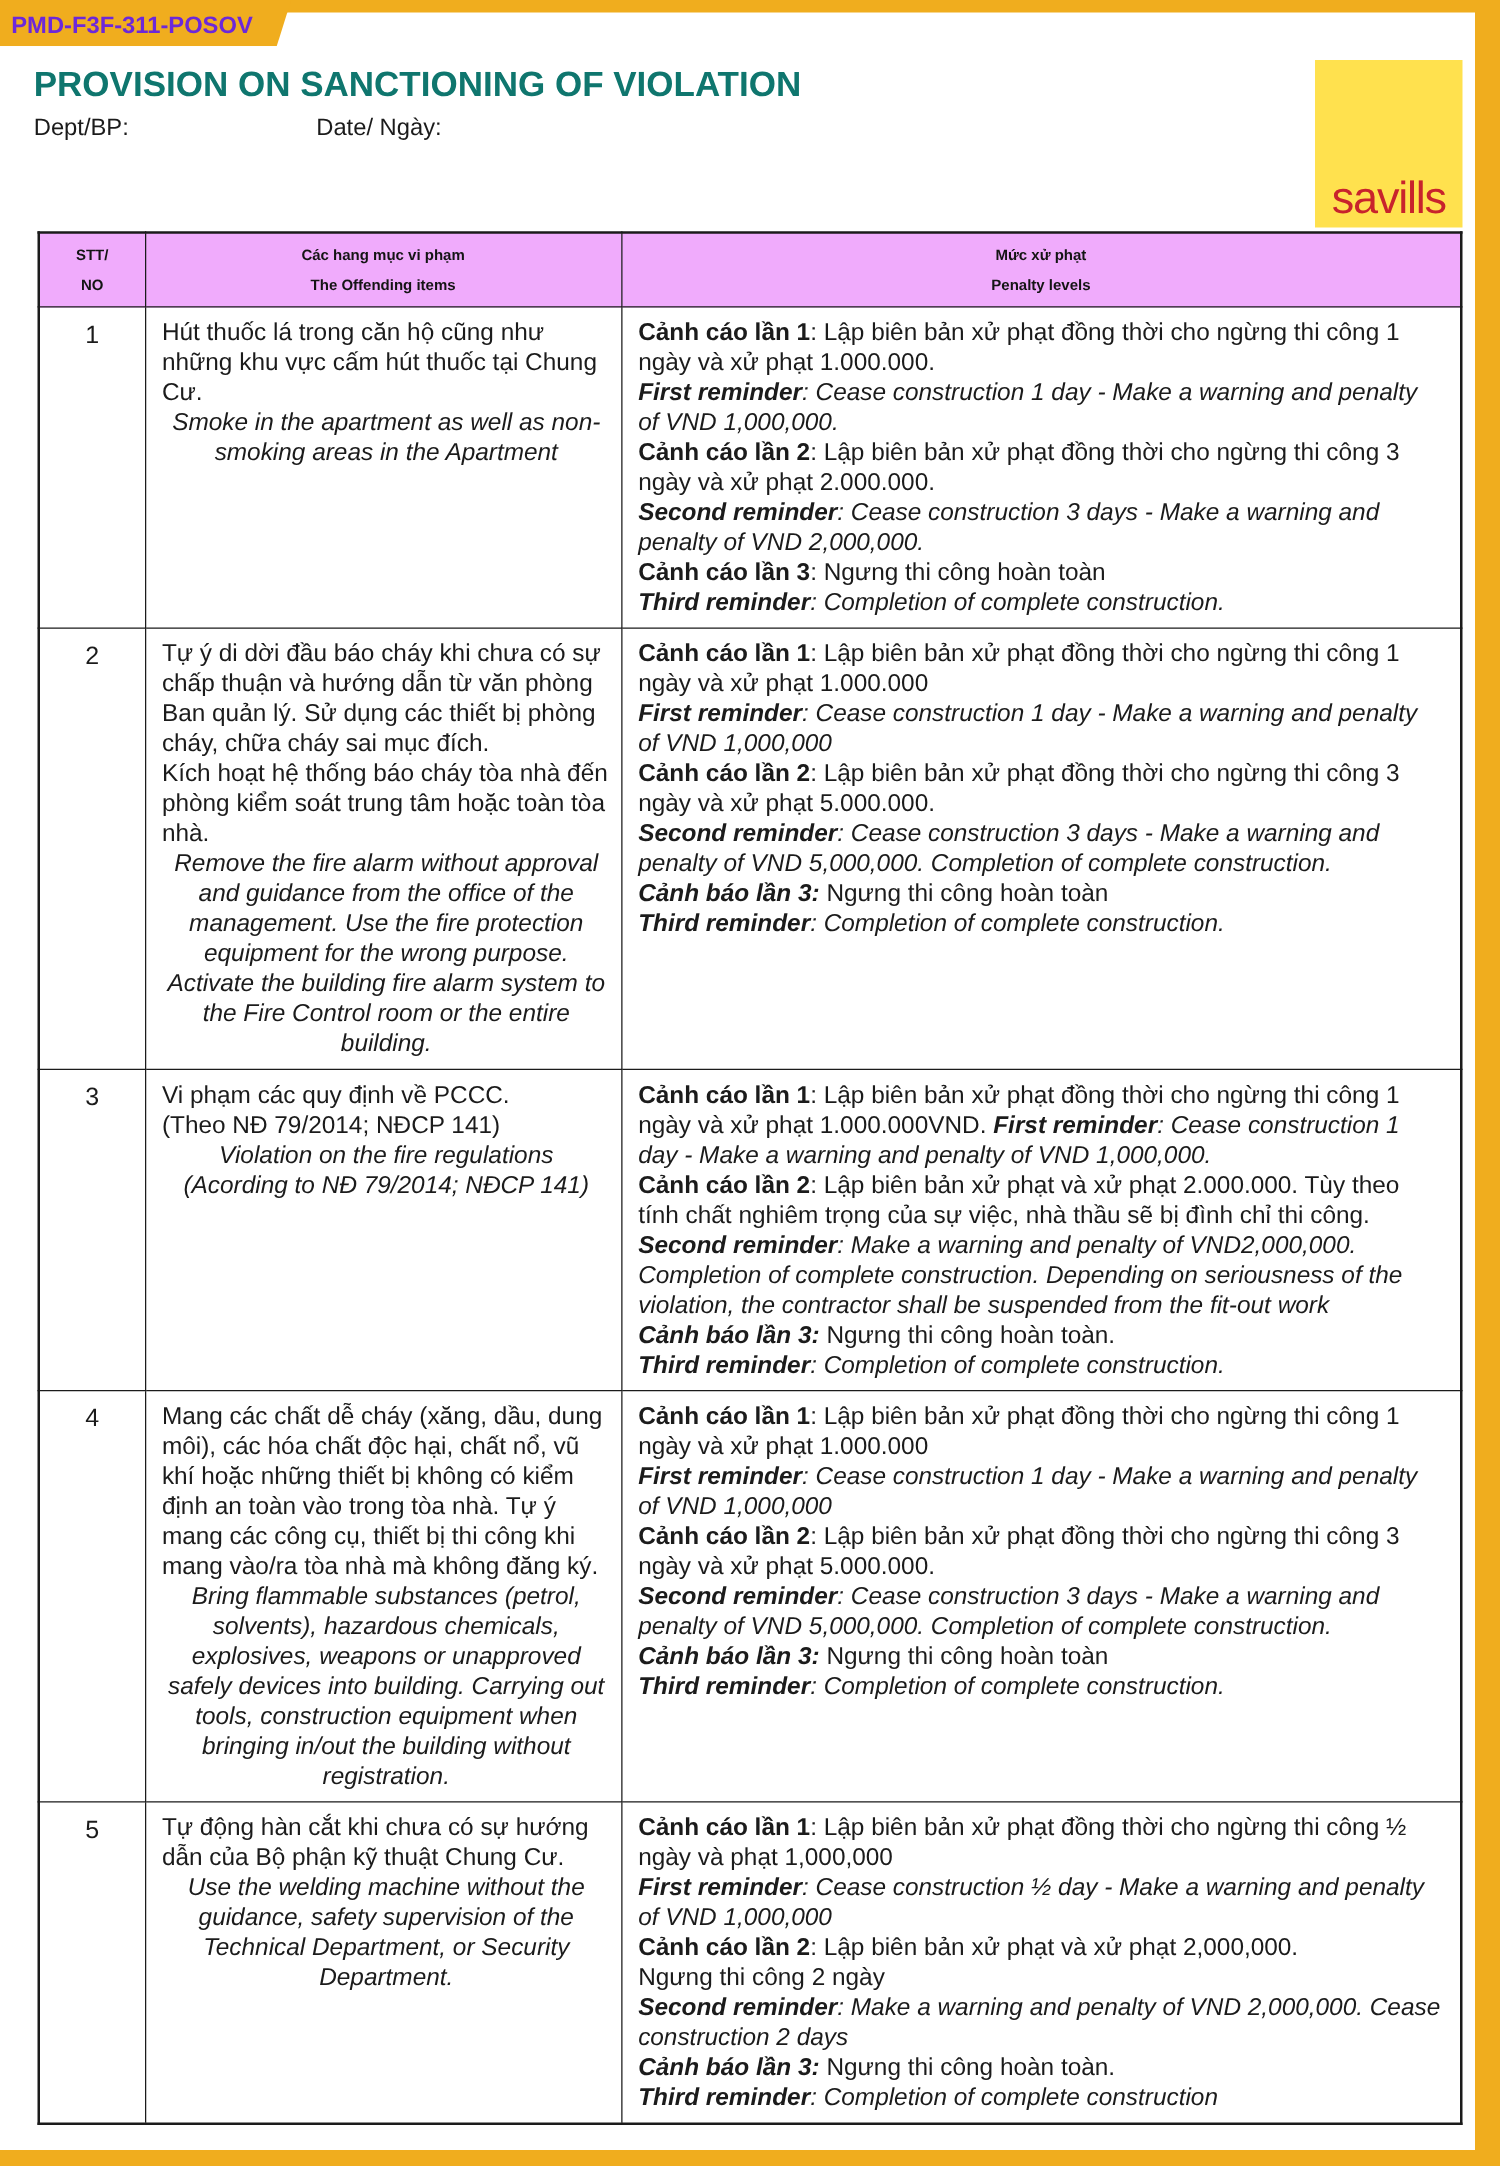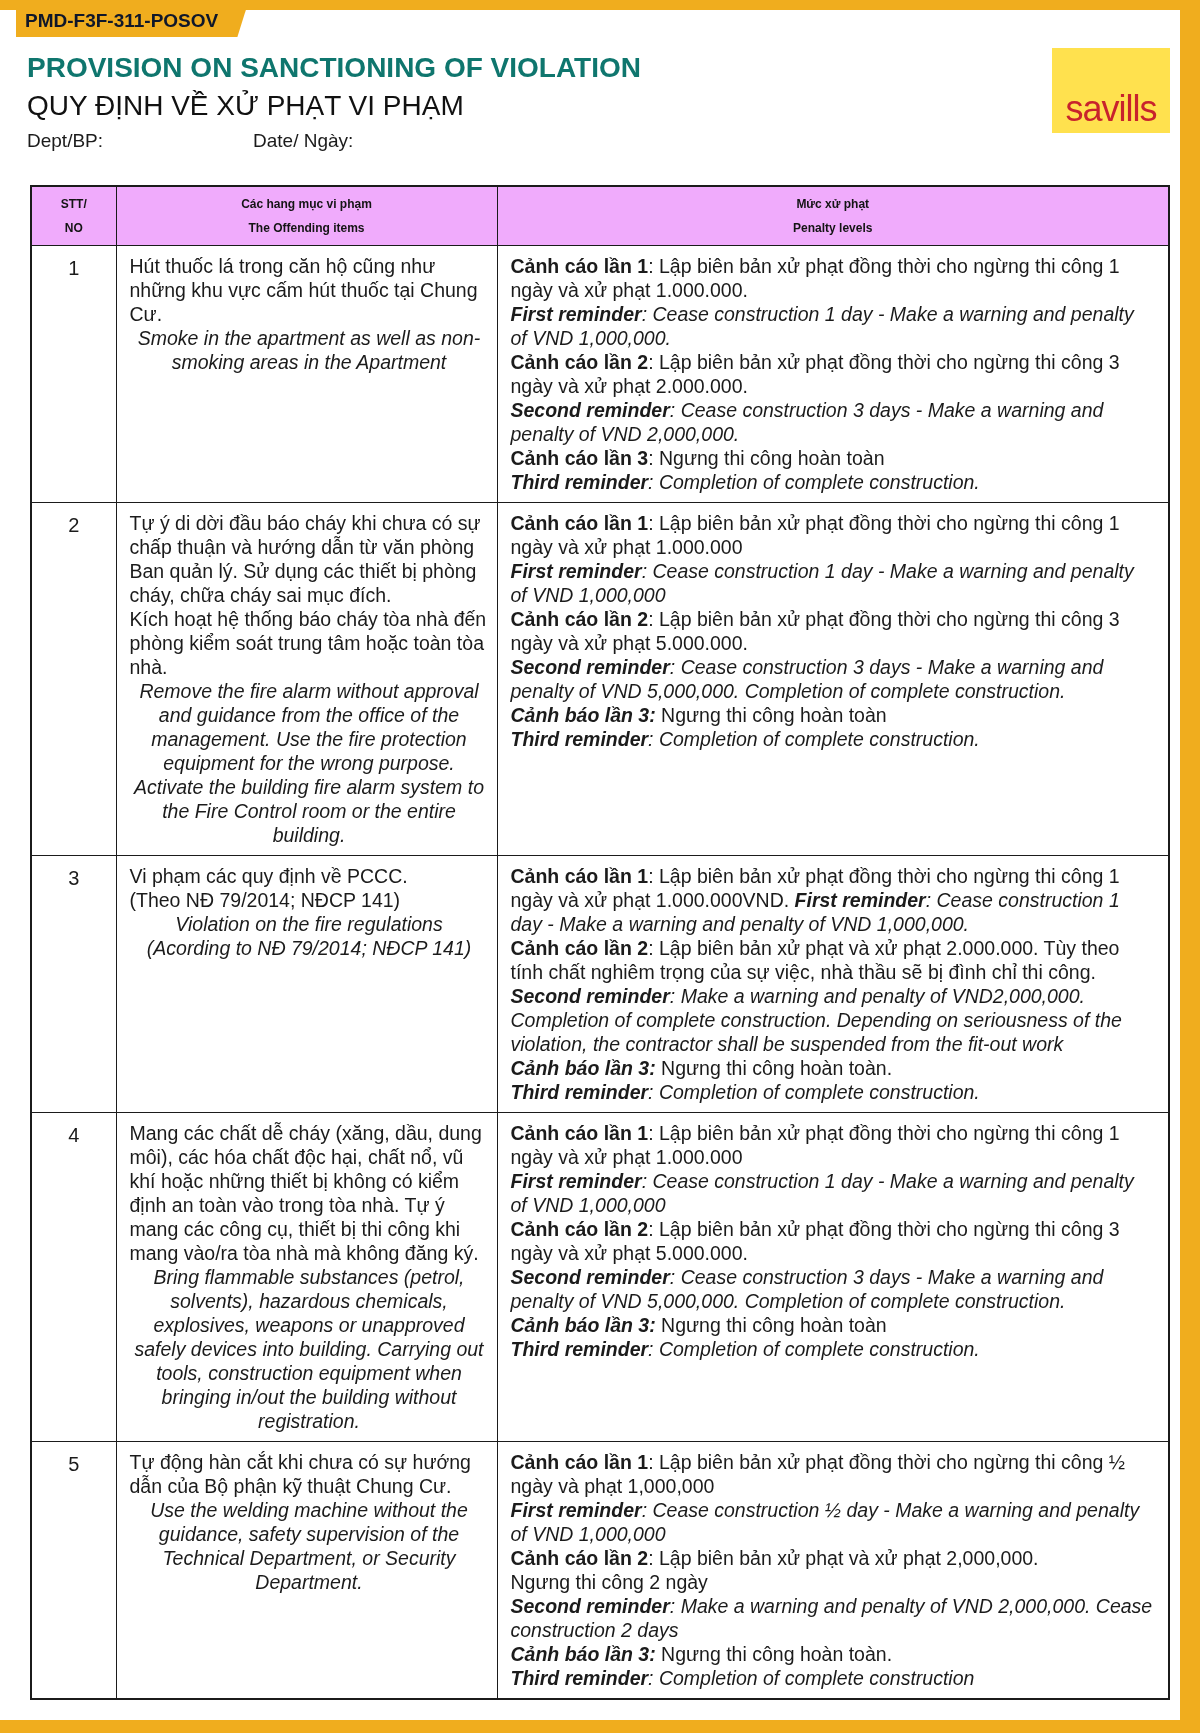--- a/index.html
+++ b/index.html
@@ -6,33 +6,33 @@
   body{
     width:1200px;height:1733px;position:relative;overflow:hidden;
     background:#ffffff;color:#1b1b1b;
     font-family:"Liberation Sans", sans-serif;
   }
   .bar{position:absolute;background:#F0AD1E;}
   .bar-top{top:0;left:0;width:100%;height:10px;}
   .bar-right{top:0;right:0;width:20px;height:100%;}
   .bar-bottom{bottom:0;left:0;width:100%;height:13px;}
   .doc-tag{
-    position:absolute;top:0;left:16px;width:233px;height:37px;background:#F0AD1E;
-    color:#0f172a;font-weight:bold;font-size:19px;line-height:19px;
+    position:absolute;top:0;left:0;width:233px;height:37px;background:#F0AD1E;
+    color:#6d28d9;font-weight:bold;font-size:19px;line-height:19px;
     padding:11px 0 0 9px;box-sizing:border-box;
     clip-path:polygon(0 0,100% 0,95% 100%,0 100%);
   }
   .hdr{position:absolute;top:48px;left:27px;right:50px;}
   .title-en{margin:4px 0 0;font-size:28px;font-weight:bold;color:#0f766e;}
   .title-vi{margin:6px 0 0;font-size:28px;font-weight:normal;color:#111;}
   .meta{position:relative;margin-top:8px;font-size:19px;height:22px;}
   .meta .lbl-dept{position:absolute;left:0;top:0;}
   .meta .lbl-date{position:absolute;left:226px;top:0;}
   .logo{
-    position:absolute;left:1052px;top:48px;width:118px;height:85px;
+    position:absolute;left:1052px;top:48px;width:118px;height:134px;
     background:#FFE14E;display:flex;align-items:flex-end;justify-content:center;
   }
   .logo span{color:#C8232C;font-size:36px;line-height:1;padding-bottom:6px;letter-spacing:-1px;}
   table.viol{
     position:absolute;top:185px;left:30px;width:1138px;
     border-collapse:collapse;table-layout:fixed;
     font-size:19.5px;line-height:24px;color:#1b1b1b;
     border:2px solid #1b1b1b;
   }
   table.viol th, table.viol td{border:1px solid #1b1b1b;}
@@ -59,21 +59,20 @@
   <div class="bar bar-top"></div>
   <div class="bar bar-right"></div>
   <div class="bar bar-bottom"></div>
 
   <div class="doc-tag">
     <span>PMD-F3F-311-POSOV</span>
   </div>
 
   <div class="hdr">
     <h1 class="title-en">PROVISION ON SANCTIONING OF VIOLATION</h1>
-    <h2 class="title-vi">QUY ĐỊNH VỀ XỬ PHẠT VI PHẠM</h2>
     <div class="meta">
       <span class="lbl-dept">Dept/BP:</span>
       <span class="lbl-date">Date/ Ngày:</span>
     </div>
   </div>
 
   <div class="logo">
     <span>savills</span>
   </div>
 

